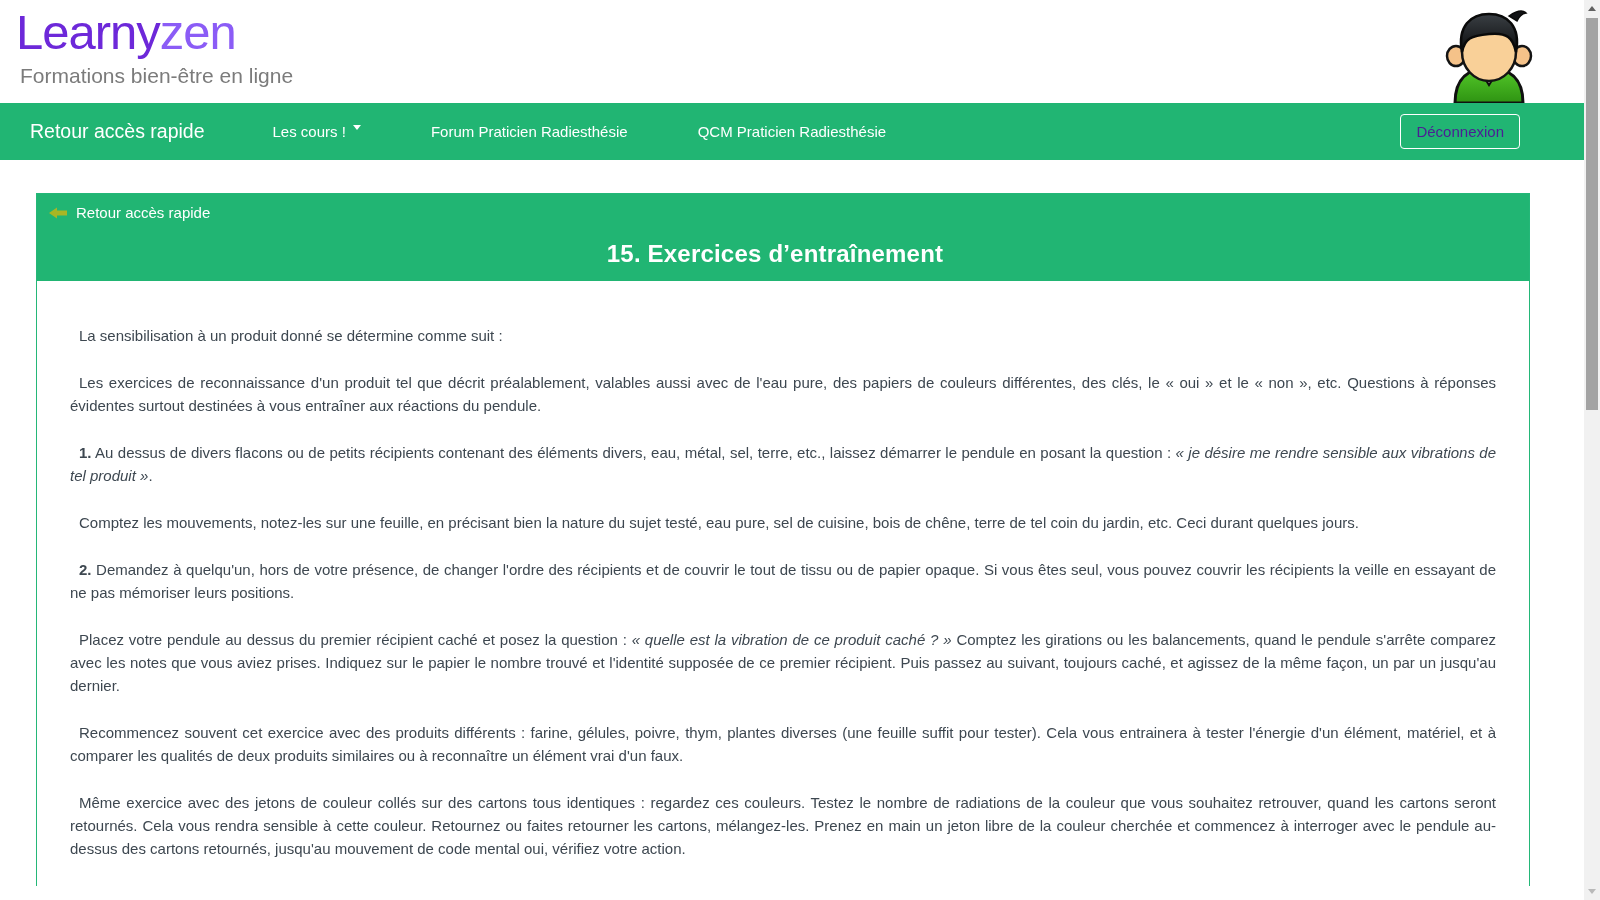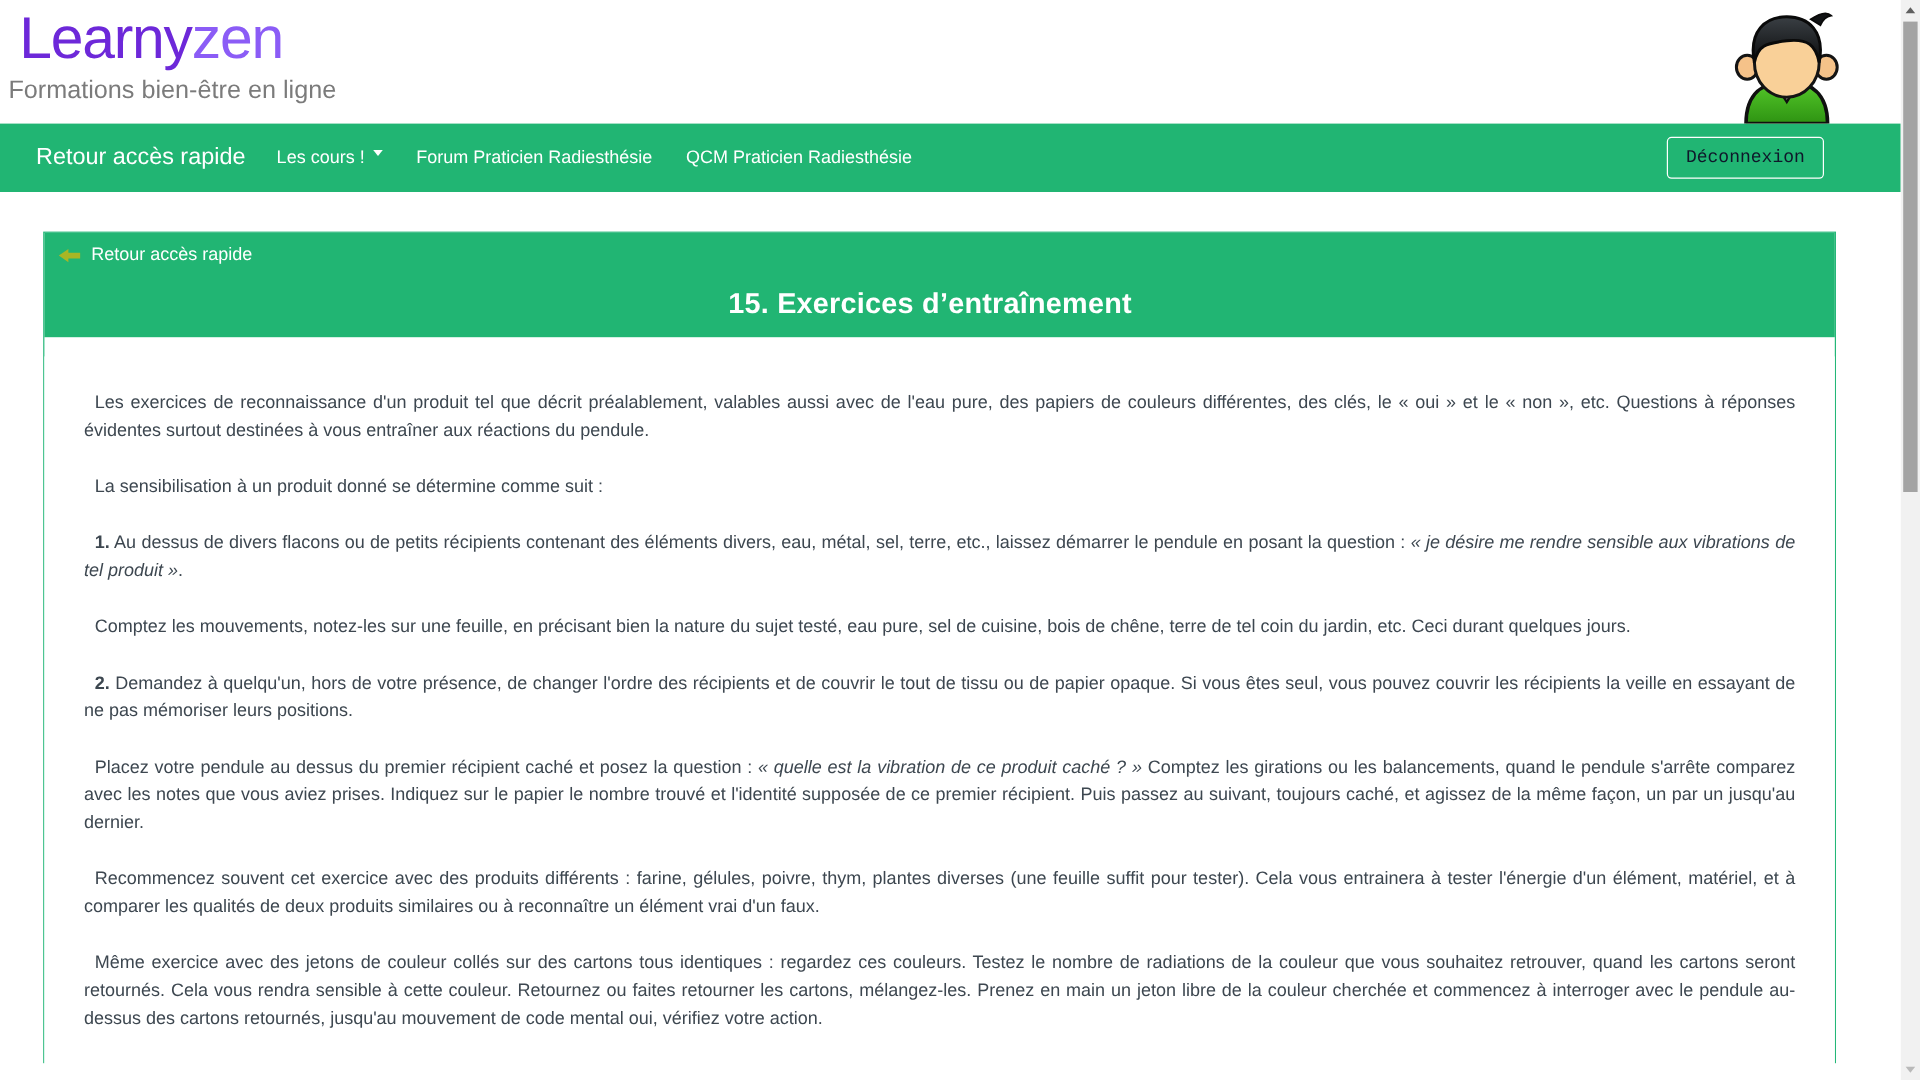--- a/index.html
+++ b/index.html
@@ -7,30 +7,30 @@
   body { font-family: "Liberation Sans", sans-serif; background:#fff; }
 
   .viewport { position:relative; width:1600px; height:900px; overflow:hidden; background:#fff; }
   .page { position:absolute; left:0; top:0; width:1584px; height:900px; overflow:hidden; background:#fff; }
 
   
   .topbar { position:relative; height:103px; background:#fff; }
   .logo { position:absolute; left:16px; top:6px; font-size:49px; font-weight:500; letter-spacing:-1px; line-height:1.1; }
   .logo-primary { color:#6d28d9; }
   .logo-secondary { color:#8b5cf6; }
-  .tagline { position:absolute; left:7px; top:64px; font-size:21px; color:#7b7b7b; letter-spacing:0px; }
+  .tagline { position:absolute; left:20px; top:64px; font-size:21px; color:#7b7b7b; letter-spacing:0px; }
   .avatar-wrap { position:absolute; left:1443px; top:8px; width:92px; height:95px; z-index:5; }
 
   
   .navbar { position:relative; display:flex; align-items:center; height:57px; background:#21b573; padding:0 0 0 30px; }
   .nav-brand { color:#fff; font-size:19.5px; margin-right:26px; cursor:pointer; }
   .nav-items { display:flex; align-items:center; gap:28px; }
-  .nav-item { color:#fff; font-size:15px; cursor:pointer; display:flex; align-items:flex-start; gap:7px; }
+  .nav-item { color:#fff; font-size:15px; cursor:pointer; display:flex; align-items:flex-start; gap:7px;margin-left:42px; }
   .caret { width:0; height:0; border-left:4.5px solid transparent; border-right:4.5px solid transparent; border-top:5px solid #fff; display:inline-block; margin-top:2px; }
-  .logout-btn { margin-left:auto; margin-right:64px; background:transparent; color:#0f172a; font-size:15px; font-family:Liberation Mono, monospace;
+  .logout-btn { margin-left:auto; margin-right:64px; background:transparent; color:#4c1d95; font-size:15px; font-family:Liberation Sans, sans-serif;
                 border:1px solid #fff; border-radius:4px; padding:8px 15px; cursor:pointer; }
 
   
   .card { margin:33px 0 0 36px; width:1494px; border:1px solid #24b778; min-height:760px; }
   .card-header { background:#21b573; color:#fff; }
   .breadcrumb-row { display:flex; align-items:center; gap:9px; padding:10px 12px 0 12px; font-size:15px; }
   .back-link { color:#fff; cursor:pointer; }
   .back-arrow { display:inline-flex; align-items:center; cursor:pointer; }
   .card-title { text-align:center; font-size:24px; font-weight:bold; padding:3px 16px 13px 0; letter-spacing:0.2px; }
 
@@ -90,22 +90,22 @@
               <svg width="18" height="12" viewBox="0 0 18 12">
                 <path d="M0,6 L8,0.5 L8,3.6 L18,3.6 L18,8.4 L8,8.4 L8,11.5 Z" fill="#a8b625"></path>
               </svg>
             </span>
             <span class="back-link">Retour accès rapide</span>
           </div>
           <h1 class="card-title">15. Exercices d’entraînement</h1>
         </div>
         <article class="card-body">
 
+            <p><span>La sensibilisation à un produit donné se détermine comme suit :</span></p>
             <p><span>Les exercices de reconnaissance d'un produit tel que décrit préalablement, valables aussi avec de l'eau pure, des papiers de couleurs différentes, des clés, le « oui » et le « non », etc. Questions à réponses évidentes surtout destinées à vous entraîner aux réactions du pendule.</span></p>
-            <p><span>La sensibilisation à un produit donné se détermine comme suit :</span></p>
             <p><span class="seg-b">1.</span><span> Au dessus de divers flacons ou de petits récipients contenant des éléments divers, eau, métal, sel, terre, etc., laissez démarrer le pendule en posant la question : </span><span class="seg-i">« je désire me rendre sensible aux vibrations de tel produit »</span><span>.</span></p>
             <p><span>Comptez les mouvements, notez-les sur une feuille, en précisant bien la nature du sujet testé, eau pure, sel de cuisine, bois de chêne, terre de tel coin du jardin, etc. Ceci durant quelques jours.</span></p>
             <p><span class="seg-b">2.</span><span> Demandez à quelqu'un, hors de votre présence, de changer l'ordre des récipients et de couvrir le tout de tissu ou de papier opaque. Si vous êtes seul, vous pouvez couvrir les récipients la veille en essayant de ne pas mémoriser leurs positions.</span></p>
             <p><span>Placez votre pendule au dessus du premier récipient caché et posez la question : </span><span class="seg-i">« quelle est la vibration de ce produit caché ? »</span><span> Comptez les girations ou les balancements, quand le pendule s'arrête comparez avec les notes que vous aviez prises. Indiquez sur le papier le nombre trouvé et l'identité supposée de ce premier récipient. Puis passez au suivant, toujours caché, et agissez de la même façon, un par un jusqu'au dernier.</span></p>
             <p><span>Recommencez souvent cet exercice avec des produits différents : farine, gélules, poivre, thym, plantes diverses (une feuille suffit pour tester). Cela vous entrainera à tester l'énergie d'un élément, matériel, et à comparer les qualités de deux produits similaires ou à reconnaître un élément vrai d'un faux.</span></p>
             <p><span>Même exercice avec des jetons de couleur collés sur des cartons tous identiques : regardez ces couleurs. Testez le nombre de radiations de la couleur que vous souhaitez retrouver, quand les cartons seront retournés. Cela vous rendra sensible à cette couleur. Retournez ou faites retourner les cartons, mélangez-les. Prenez en main un jeton libre de la couleur cherchée et commencez à interroger avec le pendule au-dessus des cartons retournés, jusqu'au mouvement de code mental oui, vérifiez votre action.</span></p>
           </article>
       </section>
     </main>
 

